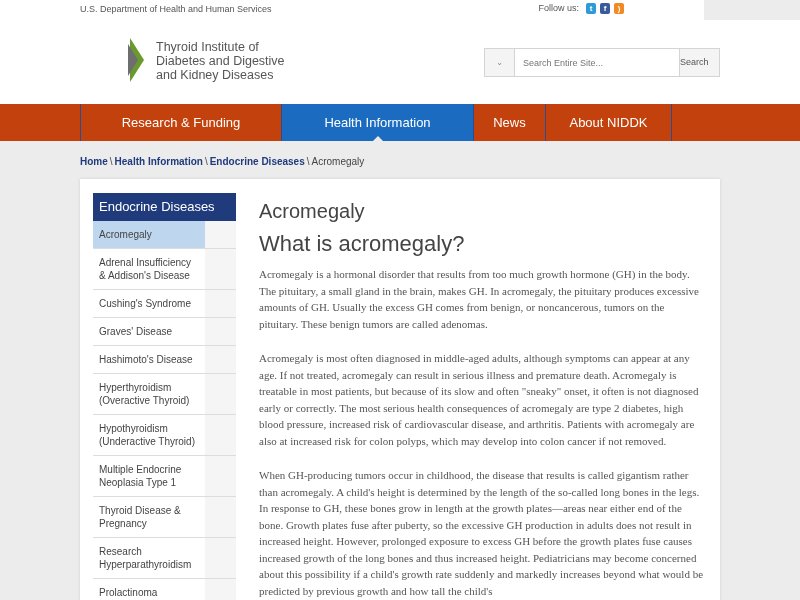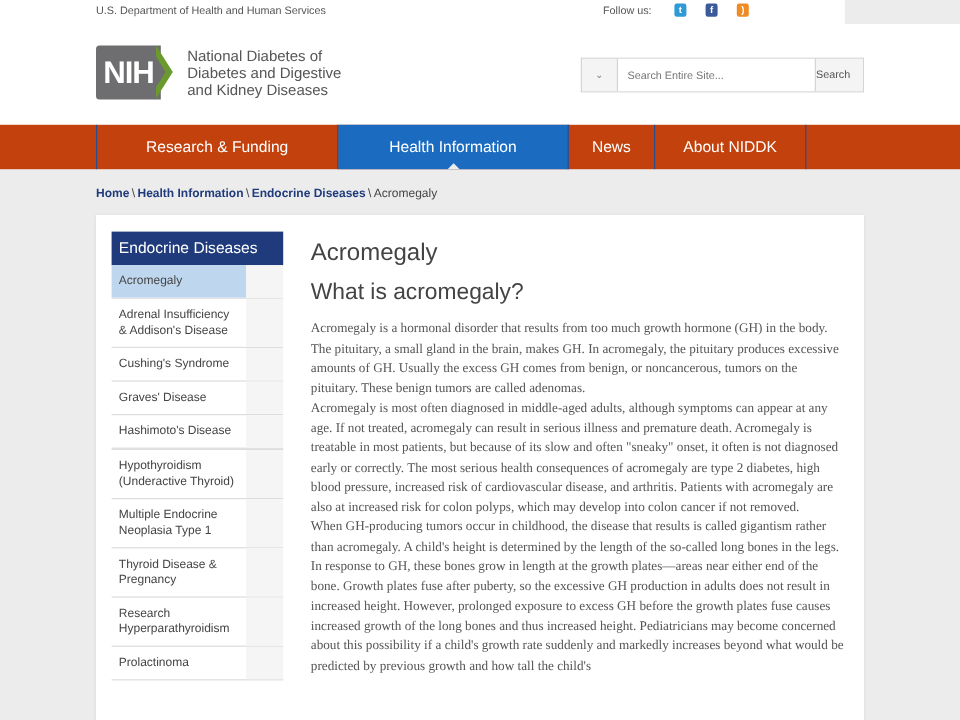--- a/index.html
+++ b/index.html
@@ -1,21 +1,21 @@
 <!DOCTYPE html>
 <html><head>
 <meta charset="utf-8">
 <style>
   * { box-sizing: border-box; margin: 0; padding: 0; }
   html, body { width: 800px; height: 600px; overflow: hidden; background: #ececec; }
   body { font-family: "Liberation Sans", sans-serif; color: #444; position: relative; }
 
   .topbar { position: absolute; left: 0; top: 0; width: 704px; height: 20px; background: #ffffff; }
   .topbar .agency { position: absolute; left: 80px; top: 4px; font-size: 9px; color: #555; }
-  .topbar .follow { position: absolute; right: 80px; top: 3px; display: flex; align-items: center; gap: 16px; font-size: 9px; color: #555; }
+  .topbar .follow { position: absolute; right: 80px; top: 3px; display: flex; align-items: flex-start; gap: 4px; font-size: 9px; color: #555; }
   .topbar .follow span.lbl { margin-right: 3px; }
   .soc { width: 10px; height: 11px; border-radius: 2px; color: #fff; font-size: 8px; font-weight: bold; line-height: 11px; text-align: center; }
 
   .header { position: absolute; left: 0; top: 20px; width: 800px; height: 84px; background: #fff; }
   .logo { position: absolute; left: 80px; top: 18px; display: flex; align-items: center; }
   .logo-box { position: relative; width: 66px; height: 45px; }
   .logo-grey { position: absolute; left: 0; top: 0; width: 54px; height: 45px; background: #6e6e70; border-radius: 3px 0 0 3px; color: #fff; font-weight: bold; font-size: 26px; line-height: 45px; text-align: center; letter-spacing: -1px; }
   .logo-chev { position: absolute; left: 50px; top: 0; width: 0; height: 0; border-top: 22.5px solid transparent; border-bottom: 22.5px solid transparent; border-left: 14px solid #6a9a2e; }
   .logo-chev-inner { position: absolute; left: 48px; top: 6px; width: 0; height: 0; border-top: 16.5px solid transparent; border-bottom: 16.5px solid transparent; border-left: 10px solid #6e6e70; }
   .logo-text { margin-left: 10px; font-size: 12.5px; line-height: 14px; color: #555; }
@@ -40,46 +40,45 @@
   .sidebar { position: absolute; left: 13px; top: 14px; width: 143px; }
   .side-head { height: 28px; background: #1f3b7c; color: #fff; font-size: 13px; line-height: 28px; padding-left: 6px; }
   .side-list { position: relative; }
   .side-item { display: flex; border-bottom: 1px solid #ddd; }
   .side-item .txt { width: 112px; padding: 7px 6px; font-size: 10px; line-height: 13px; color: #444; }
   .side-item .pad { width: 31px; background: #f5f5f5; }
   .side-item.active .txt { background: #bfd7ee; }
 
   .content { position: absolute; left: 179px; top: 18px; width: 445px; }
   .content h1 { font-size: 20px; font-weight: normal; color: #444; line-height: 28px; }
-  .content h2 { font-size: 19px; font-weight: normal; color: #444; margin-top: 6px; line-height: 26px; }
+  .content h2 { font-size: 22px; font-weight: normal; color: #444; margin-top: 6px; line-height: 26px; }
   .content p { font-family: "Liberation Serif", serif; font-size: 11px; line-height: 16.5px; color: #555; margin-top: 9px; }
-  .content p + p { margin-top: 0; }
+  .content p + p { margin-top: 18px; }
 </style>
 </head>
 <body>
 
 <div class="topbar">
   <span class="agency">U.S. Department of Health and Human Services</span>
   <div class="follow">
     <span class="lbl">Follow us:</span>
     <span class="soc" style="background:#2e9ad8">t</span>
     <span class="soc" style="background:#3b5a9a">f</span>
     <span class="soc" style="background:#f08a24">)</span>
   </div>
 </div>
 
 <div class="header">
   <div class="logo">
     <div class="logo-box">
-      <div class="logo-grey">NIH</div>
       <div class="logo-chev"></div>
       <div class="logo-chev-inner"></div>
     </div>
     <div class="logo-text">
-      <div>National Diabetes of</div>
+      <div>Thyroid Institute of</div>
       <div>Diabetes and Digestive</div>
       <div>and Kidney Diseases</div>
     </div>
   </div>
 
   <div class="search">
     <div class="drop">⌄</div>
     <input type="text" placeholder="Search Entire Site..." style="">
     <div class="btn">Search</div>
   </div>
@@ -116,20 +115,21 @@
         </div>
       <div class="side-item">
           <div class="txt">Graves' Disease</div>
           <div class="pad"></div>
         </div>
       <div class="side-item">
           <div class="txt">Hashimoto's Disease</div>
           <div class="pad"></div>
         </div>
       <div class="side-item">
+          <div class="txt">Hyperthyroidism (Overactive Thyroid)</div>
           <div class="pad"></div>
         </div>
       <div class="side-item">
           <div class="txt">Hypothyroidism (Underactive Thyroid)</div>
           <div class="pad"></div>
         </div>
       <div class="side-item">
           <div class="txt">Multiple Endocrine Neoplasia Type 1</div>
           <div class="pad"></div>
         </div>

